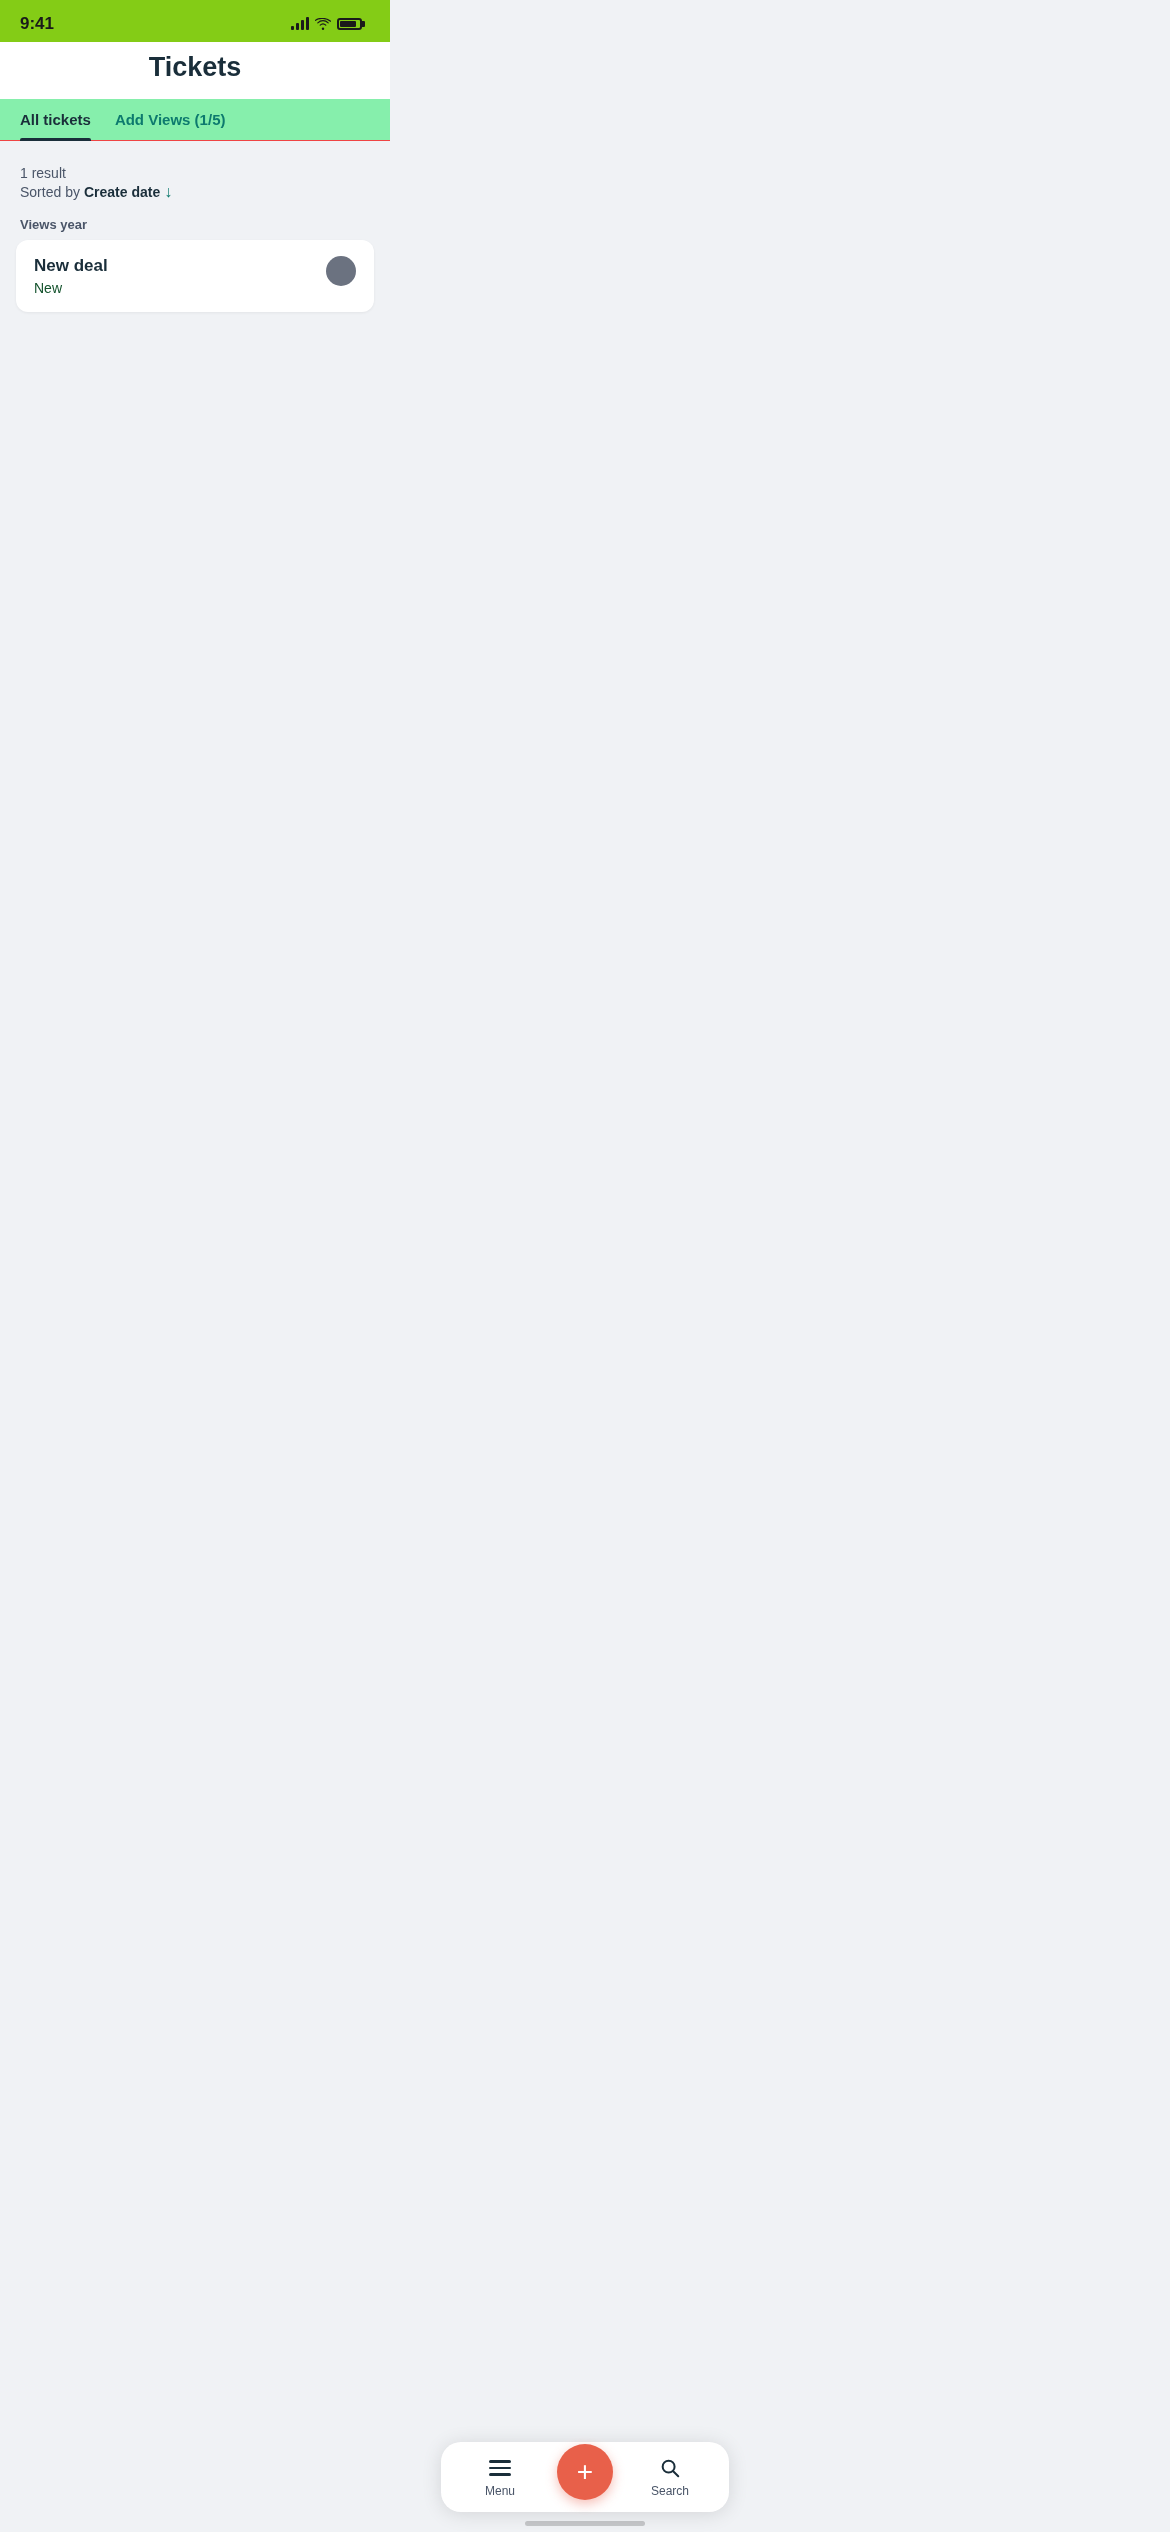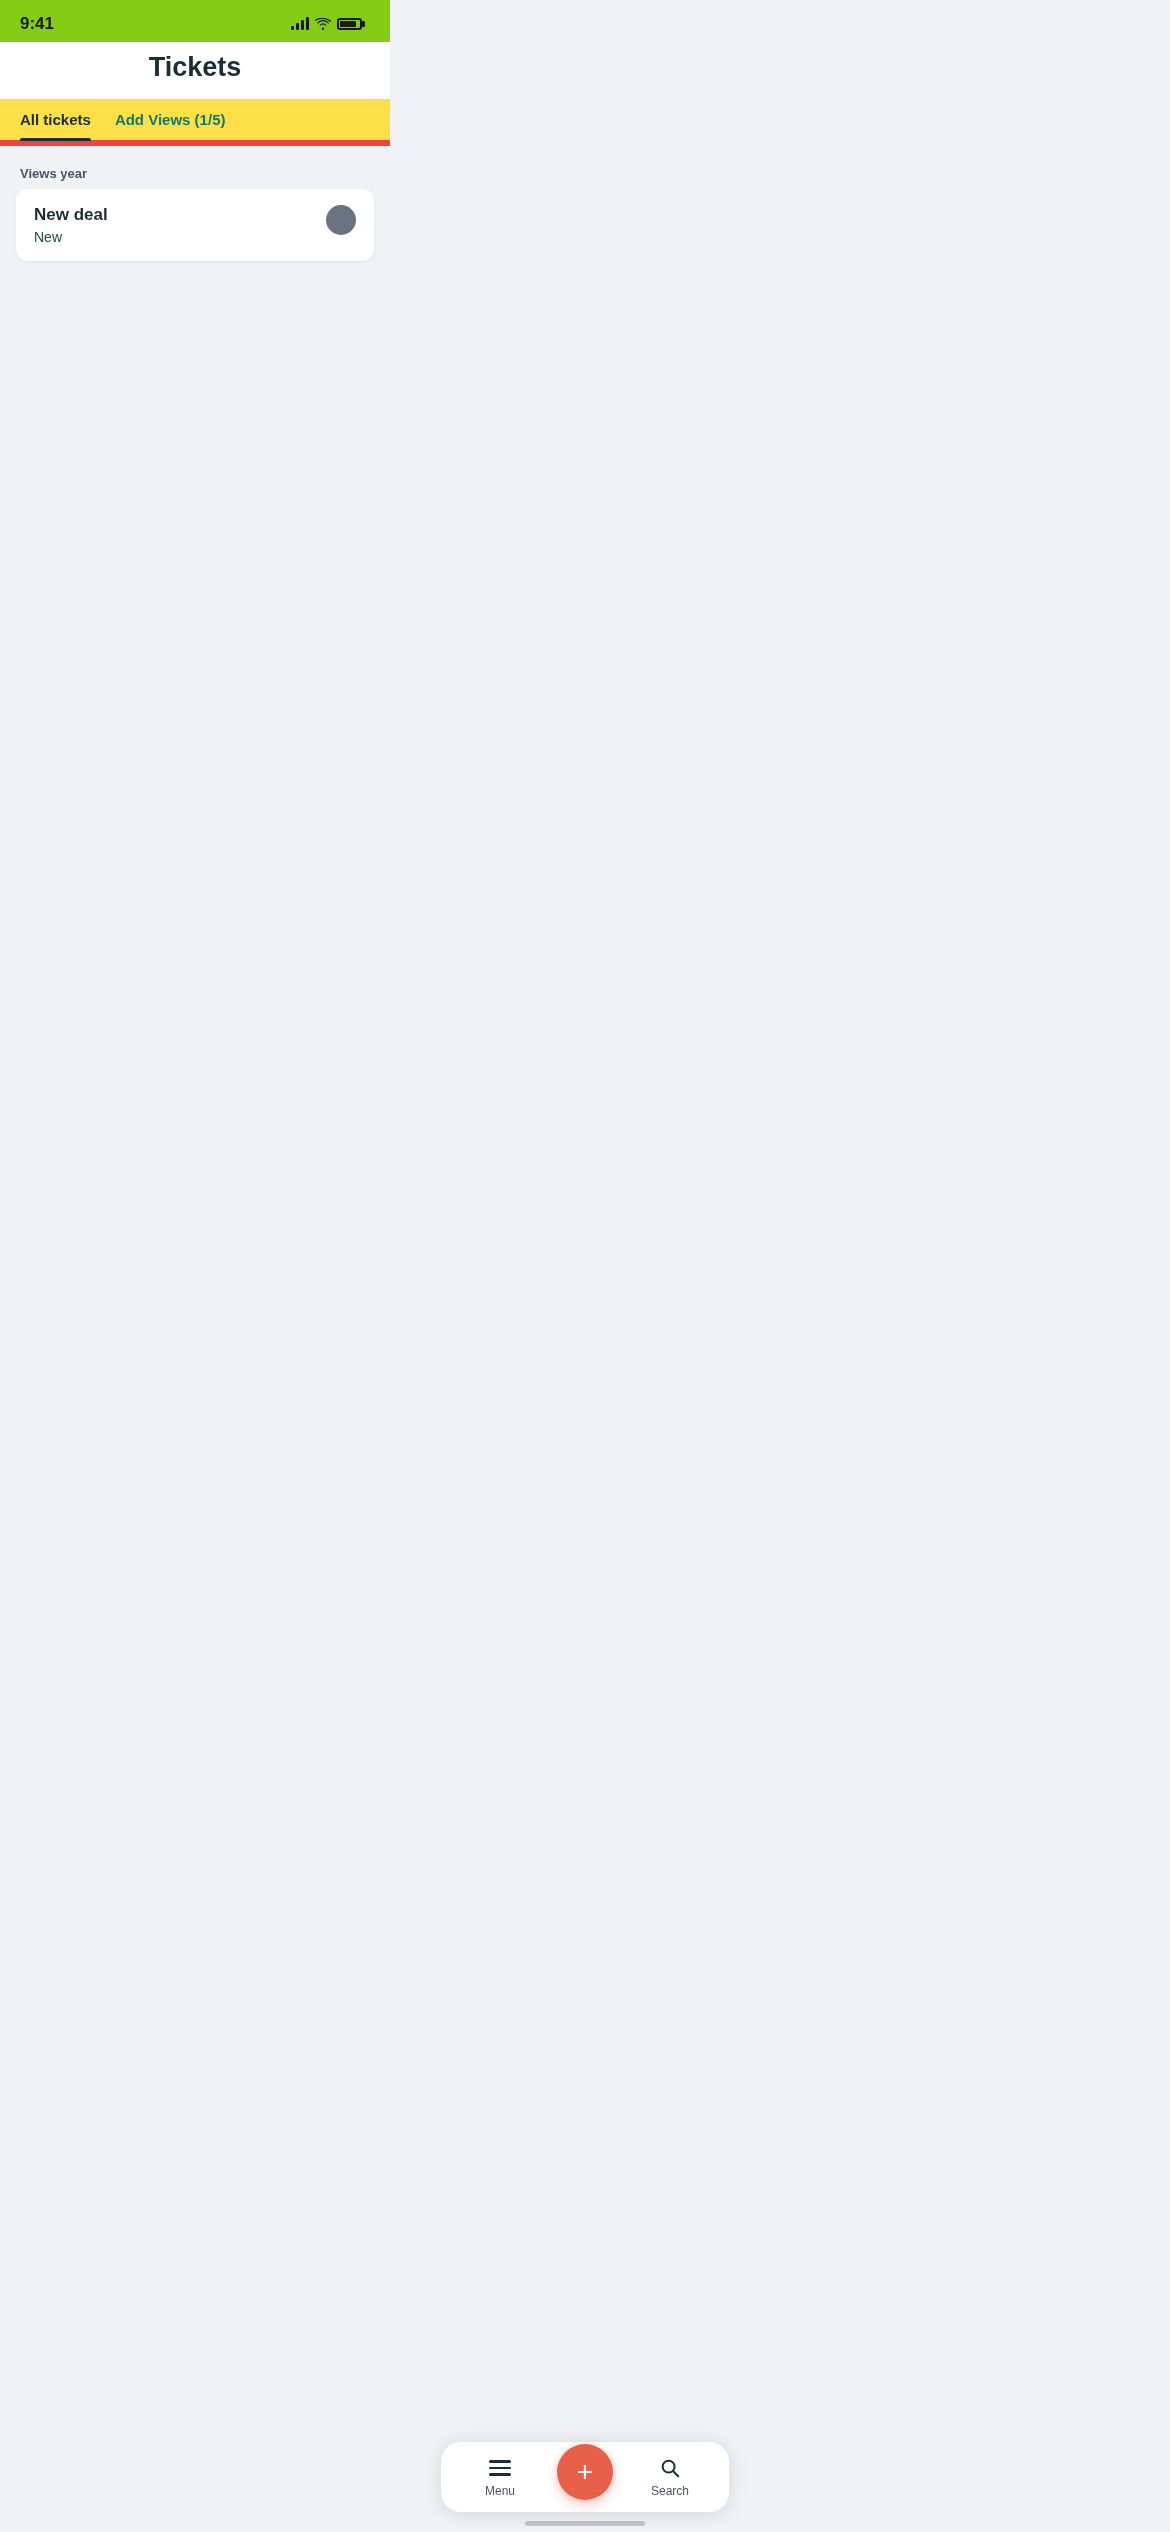--- a/index.html
+++ b/index.html
@@ -97,25 +97,25 @@
 
     .page-title {
       font-size: 27px;
       font-weight: 700;
       color: #1a2e3a;
       padding-bottom: 16px;
     }
 
     
     .tabs {
-      background: #fde047;
+      background: #86efac;
       display: flex;
       gap: 0;
       padding: 0 20px;
-      border-bottom: 6px solid #ef4444;
+      border-bottom: 1px solid #ef4444;
     }
 
     .tab {
       padding: 12px 0;
       font-size: 15px;
       font-weight: 600;
       color: #1a2e3a;
       margin-right: 24px;
       position: relative;
       cursor: pointer;
@@ -352,20 +352,28 @@
   <div class="tab active">
     <span>All tickets</span>
   </div>
   <div class="tab add-views">
     <span>Add Views (1/5)</span>
   </div>
 </div>
 
 <div class="content">
 
+  <div class="sort-info">
+    <span class="result-count">1 result</span>
+    <div class="sort-label">
+      <span class="sort-by-text">Sorted by </span>
+      <span class="sort-field">Create date</span>
+      <span class="sort-arrow">↓</span>
+    </div>
+  </div>
 
   <div class="section-header">Views year</div>
 
   <div class="ticket-card">
     <div class="ticket-info">
       <div class="ticket-title">New deal</div>
       <div class="ticket-status">New</div>
     </div>
     <div class="ticket-dot"></div>
   </div>

